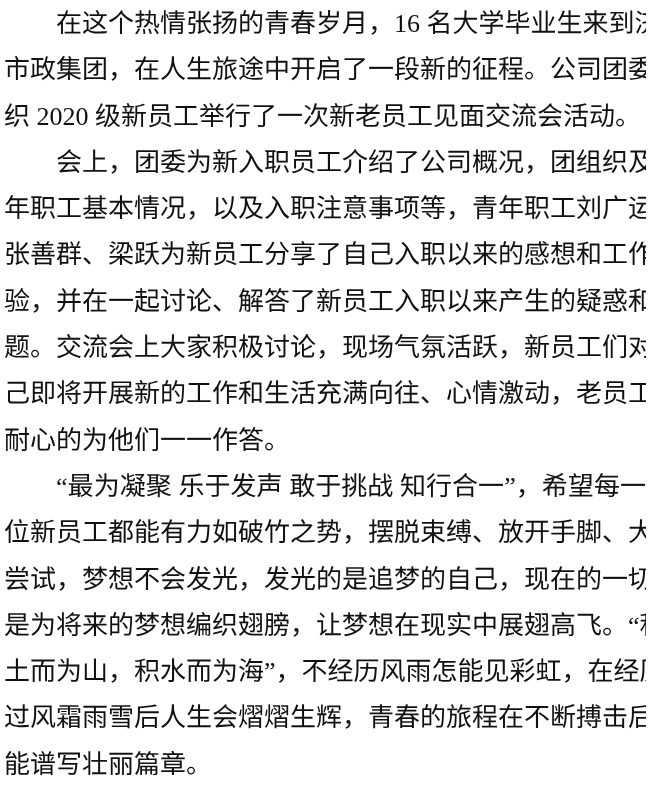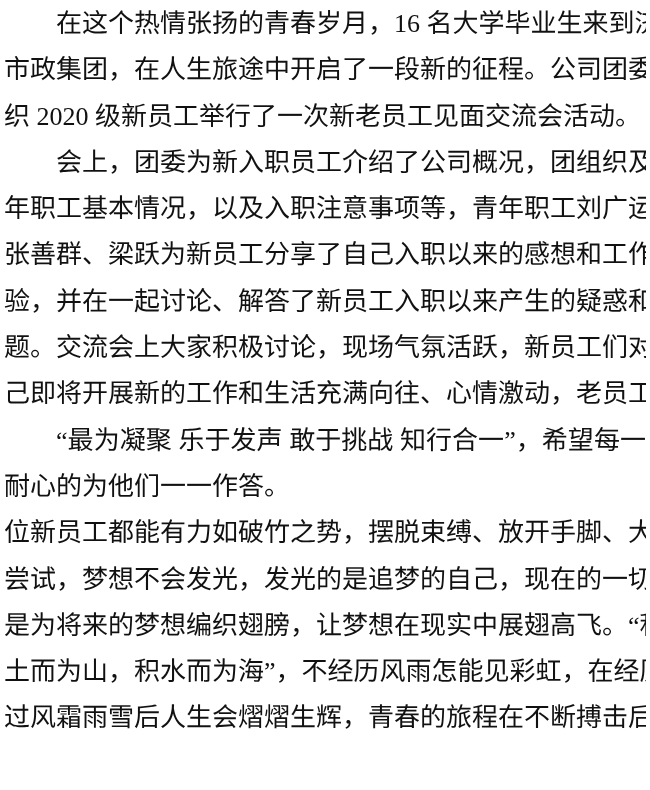--- a/index.html
+++ b/index.html
@@ -45,20 +45,21 @@
 <main class="page" id="page" style="color: rgb(17, 17, 17); background: rgb(255, 255, 255);">
     <div class="line indent">在这个热情张扬的青春岁月，16 名大学毕业生来到济南</div>
     <div class="line">市政集团，在人生旅途中开启了一段新的征程。公司团委组</div>
     <div class="line plain">织 2020 级新员工举行了一次新老员工见面交流会活动。</div>
     <div class="line indent">会上，团委为新入职员工介绍了公司概况，团组织及青</div>
     <div class="line">年职工基本情况，以及入职注意事项等，青年职工刘广运、</div>
     <div class="line">张善群、梁跃为新员工分享了自己入职以来的感想和工作经</div>
     <div class="line">验，并在一起讨论、解答了新员工入职以来产生的疑惑和问</div>
     <div class="line">题。交流会上大家积极讨论，现场气氛活跃，新员工们对自</div>
     <div class="line">己即将开展新的工作和生活充满向往、心情激动，老员工们</div>
+    <div class="line plain">耐心的为他们一一作答。</div>
     <div class="line indent">“最为凝聚 乐于发声 敢于挑战 知行合一”，希望每一</div>
-    <div class="line plain">耐心的为他们一一作答。</div>
     <div class="line">位新员工都能有力如破竹之势，摆脱束缚、放开手脚、大胆</div>
     <div class="line">尝试，梦想不会发光，发光的是追梦的自己，现在的一切都</div>
     <div class="line">是为将来的梦想编织翅膀，让梦想在现实中展翅高飞。“积</div>
     <div class="line">土而为山，积水而为海”，不经历风雨怎能见彩虹，在经历</div>
     <div class="line">过风霜雨雪后人生会熠熠生辉，青春的旅程在不断搏击后才</div>
+    <div class="line plain">能谱写壮丽篇章。</div>
   </main>
 
 </body></html>

